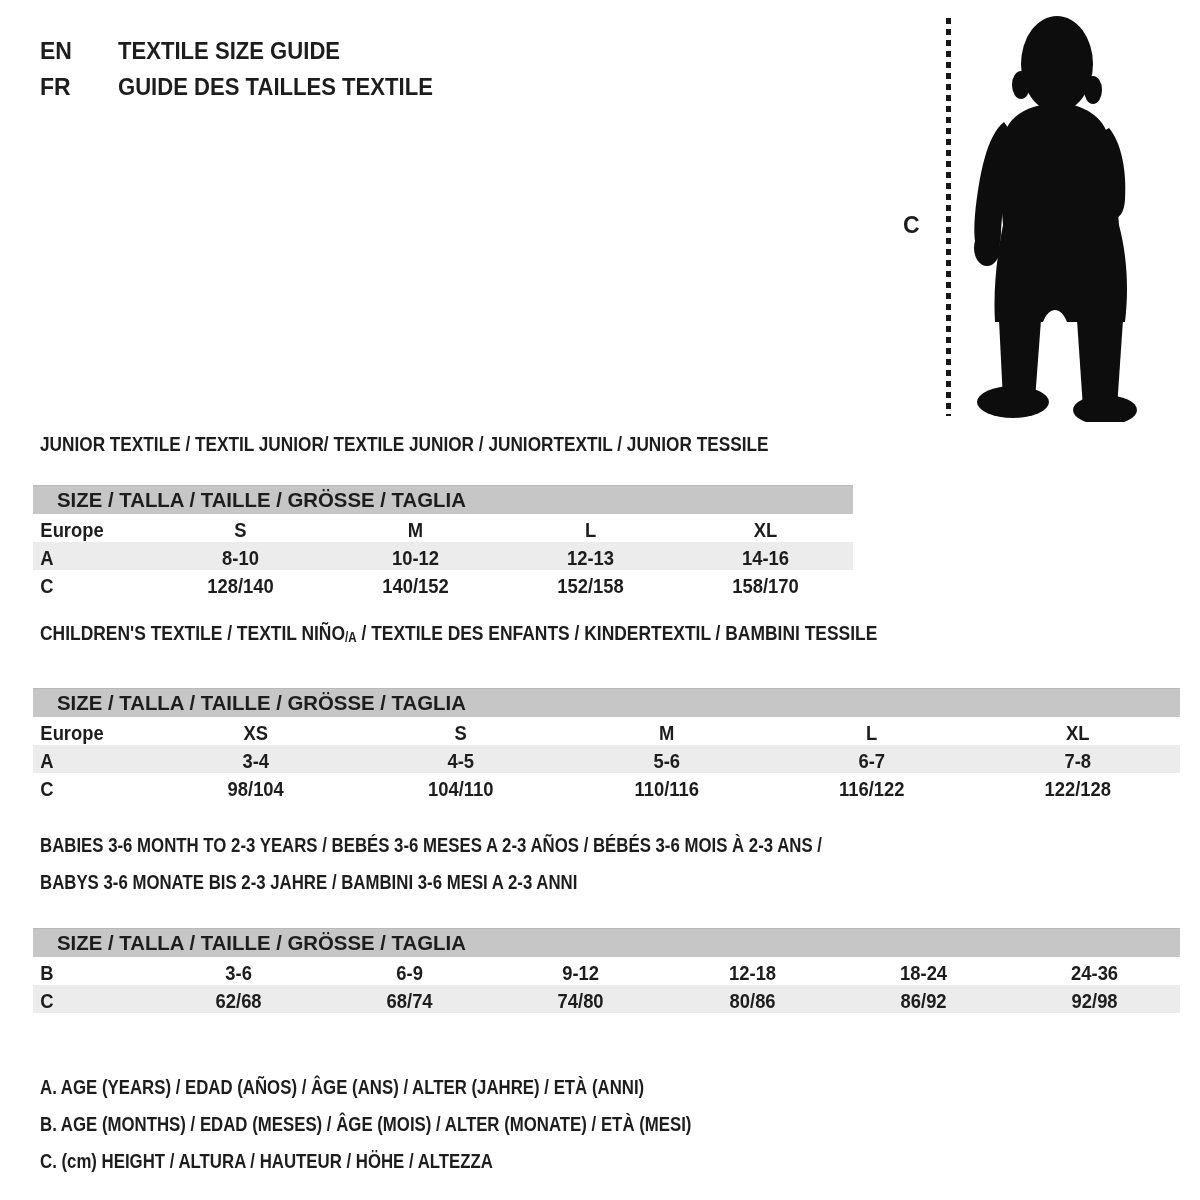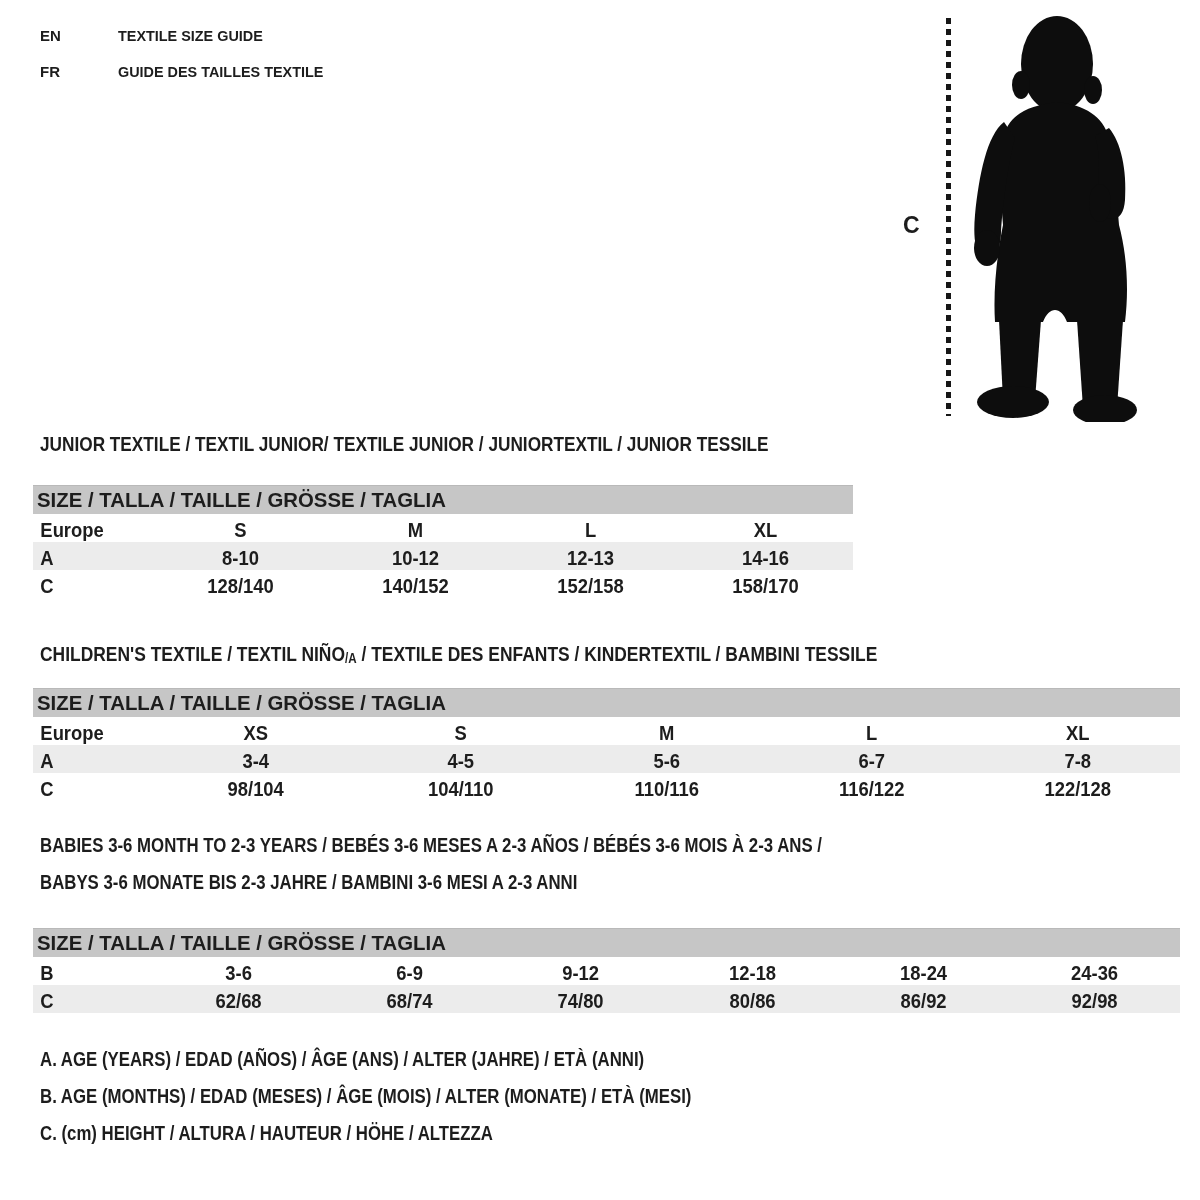--- a/index.html
+++ b/index.html
@@ -6,52 +6,52 @@
   body{
     width:1200px;height:1200px;position:relative;overflow:hidden;
     background:#ffffff;color:#1d1d1d;
     font-family:"Liberation Sans","DejaVu Sans",sans-serif;
     font-weight:bold;
   }
   
   .sh{display:inline-block;white-space:nowrap;transform:scaleX(var(--sx,.86));transform-origin:0 50%}
 
   
-  .lang-list{position:absolute;left:40px;top:18px;font-size:15px;line-height:36px}
+  .lang-list{position:absolute;left:40px;top:33px;font-size:23px;line-height:36px}
   .lang-row{display:flex}
   .lang-code{width:78px}
 
   
   .measure-line{
     position:absolute;left:946px;top:18px;width:5px;height:398px;
     background:repeating-linear-gradient(180deg,#161616 0 6px,transparent 6px 11px);
   }
   .measure-label{position:absolute;left:903px;top:212px;font-size:23px}
   .silhouette{position:absolute;left:957px;top:10px;width:185px;height:412px}
 
   
   .section-title{position:absolute;left:40px;font-size:21px;line-height:26px;white-space:nowrap}
   #title-1{top:431px}
-  #title-2{top:641px}
+  #title-2{top:620px}
   #title-3{top:826px;line-height:37px}
   .sub-sm{font-size:14px;vertical-align:-2px}
 
   
   .size-table{position:absolute;left:33px}
   #table-1{top:485px;width:820px}
   #table-2{top:688px;width:1147px}
   #table-3{top:928px;width:1147px}
-  .size-bar{height:28px;line-height:28px;background:#c6c6c6;padding-left:4px;font-size:21px;border-top:1px solid #b9b9b9}
+  .size-bar{height:28px;line-height:28px;background:#c6c6c6;padding-left:24px;font-size:21px;border-top:1px solid #b9b9b9}
   .trow{display:flex;height:28px;line-height:32px;font-size:20px}
   .stripe{background:#ececec}
   .cell-label{width:112px;padding-left:8px;transform:scaleX(.92);transform-origin:0 50%}
   .cell-val{flex:1;text-align:center;transform:scaleX(.92);transform-origin:50% 50%}
 
   
-  .legend{position:absolute;left:40px;top:1040px;font-size:21px;line-height:37px}
+  .legend{position:absolute;left:40px;top:1068px;font-size:21px;line-height:37px}
 </style>
 </head>
 <body>
 
 <div class="lang-list">
   <div class="lang-row">
     <span class="lang-code">EN</span>
     <span class="sh" style="--sx:.96">TEXTILE SIZE GUIDE</span>
   </div>
   <div class="lang-row">

